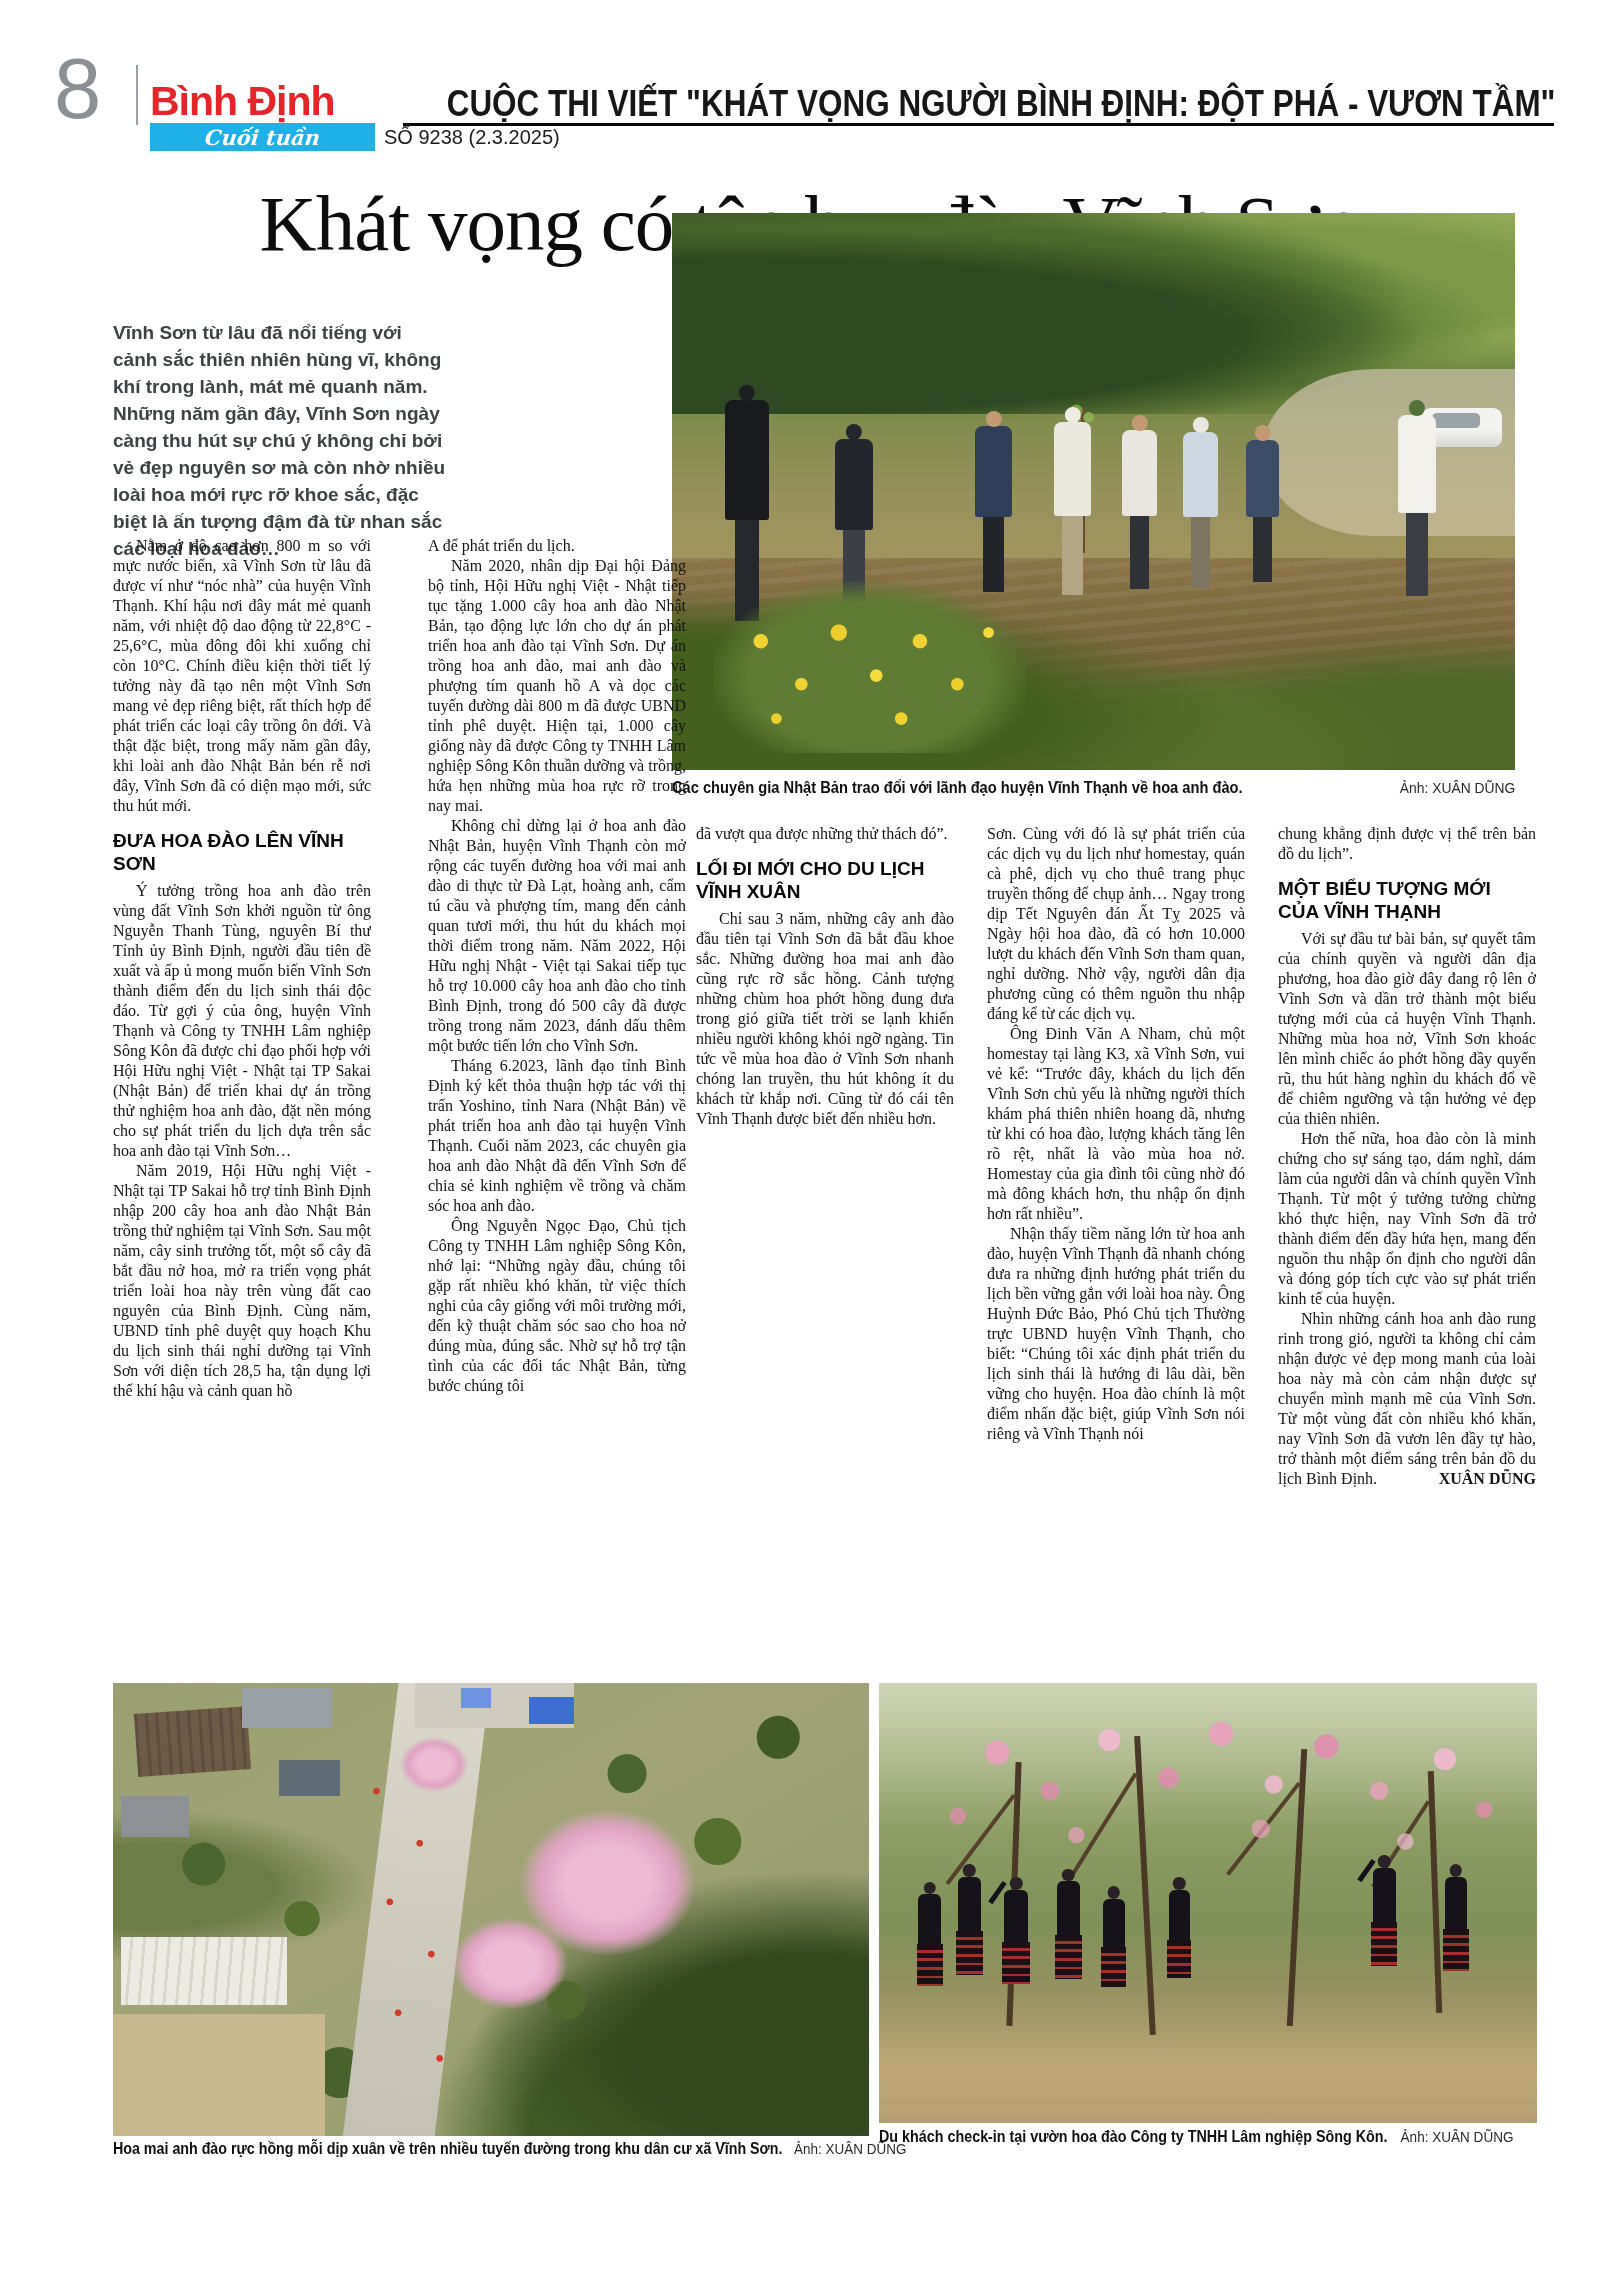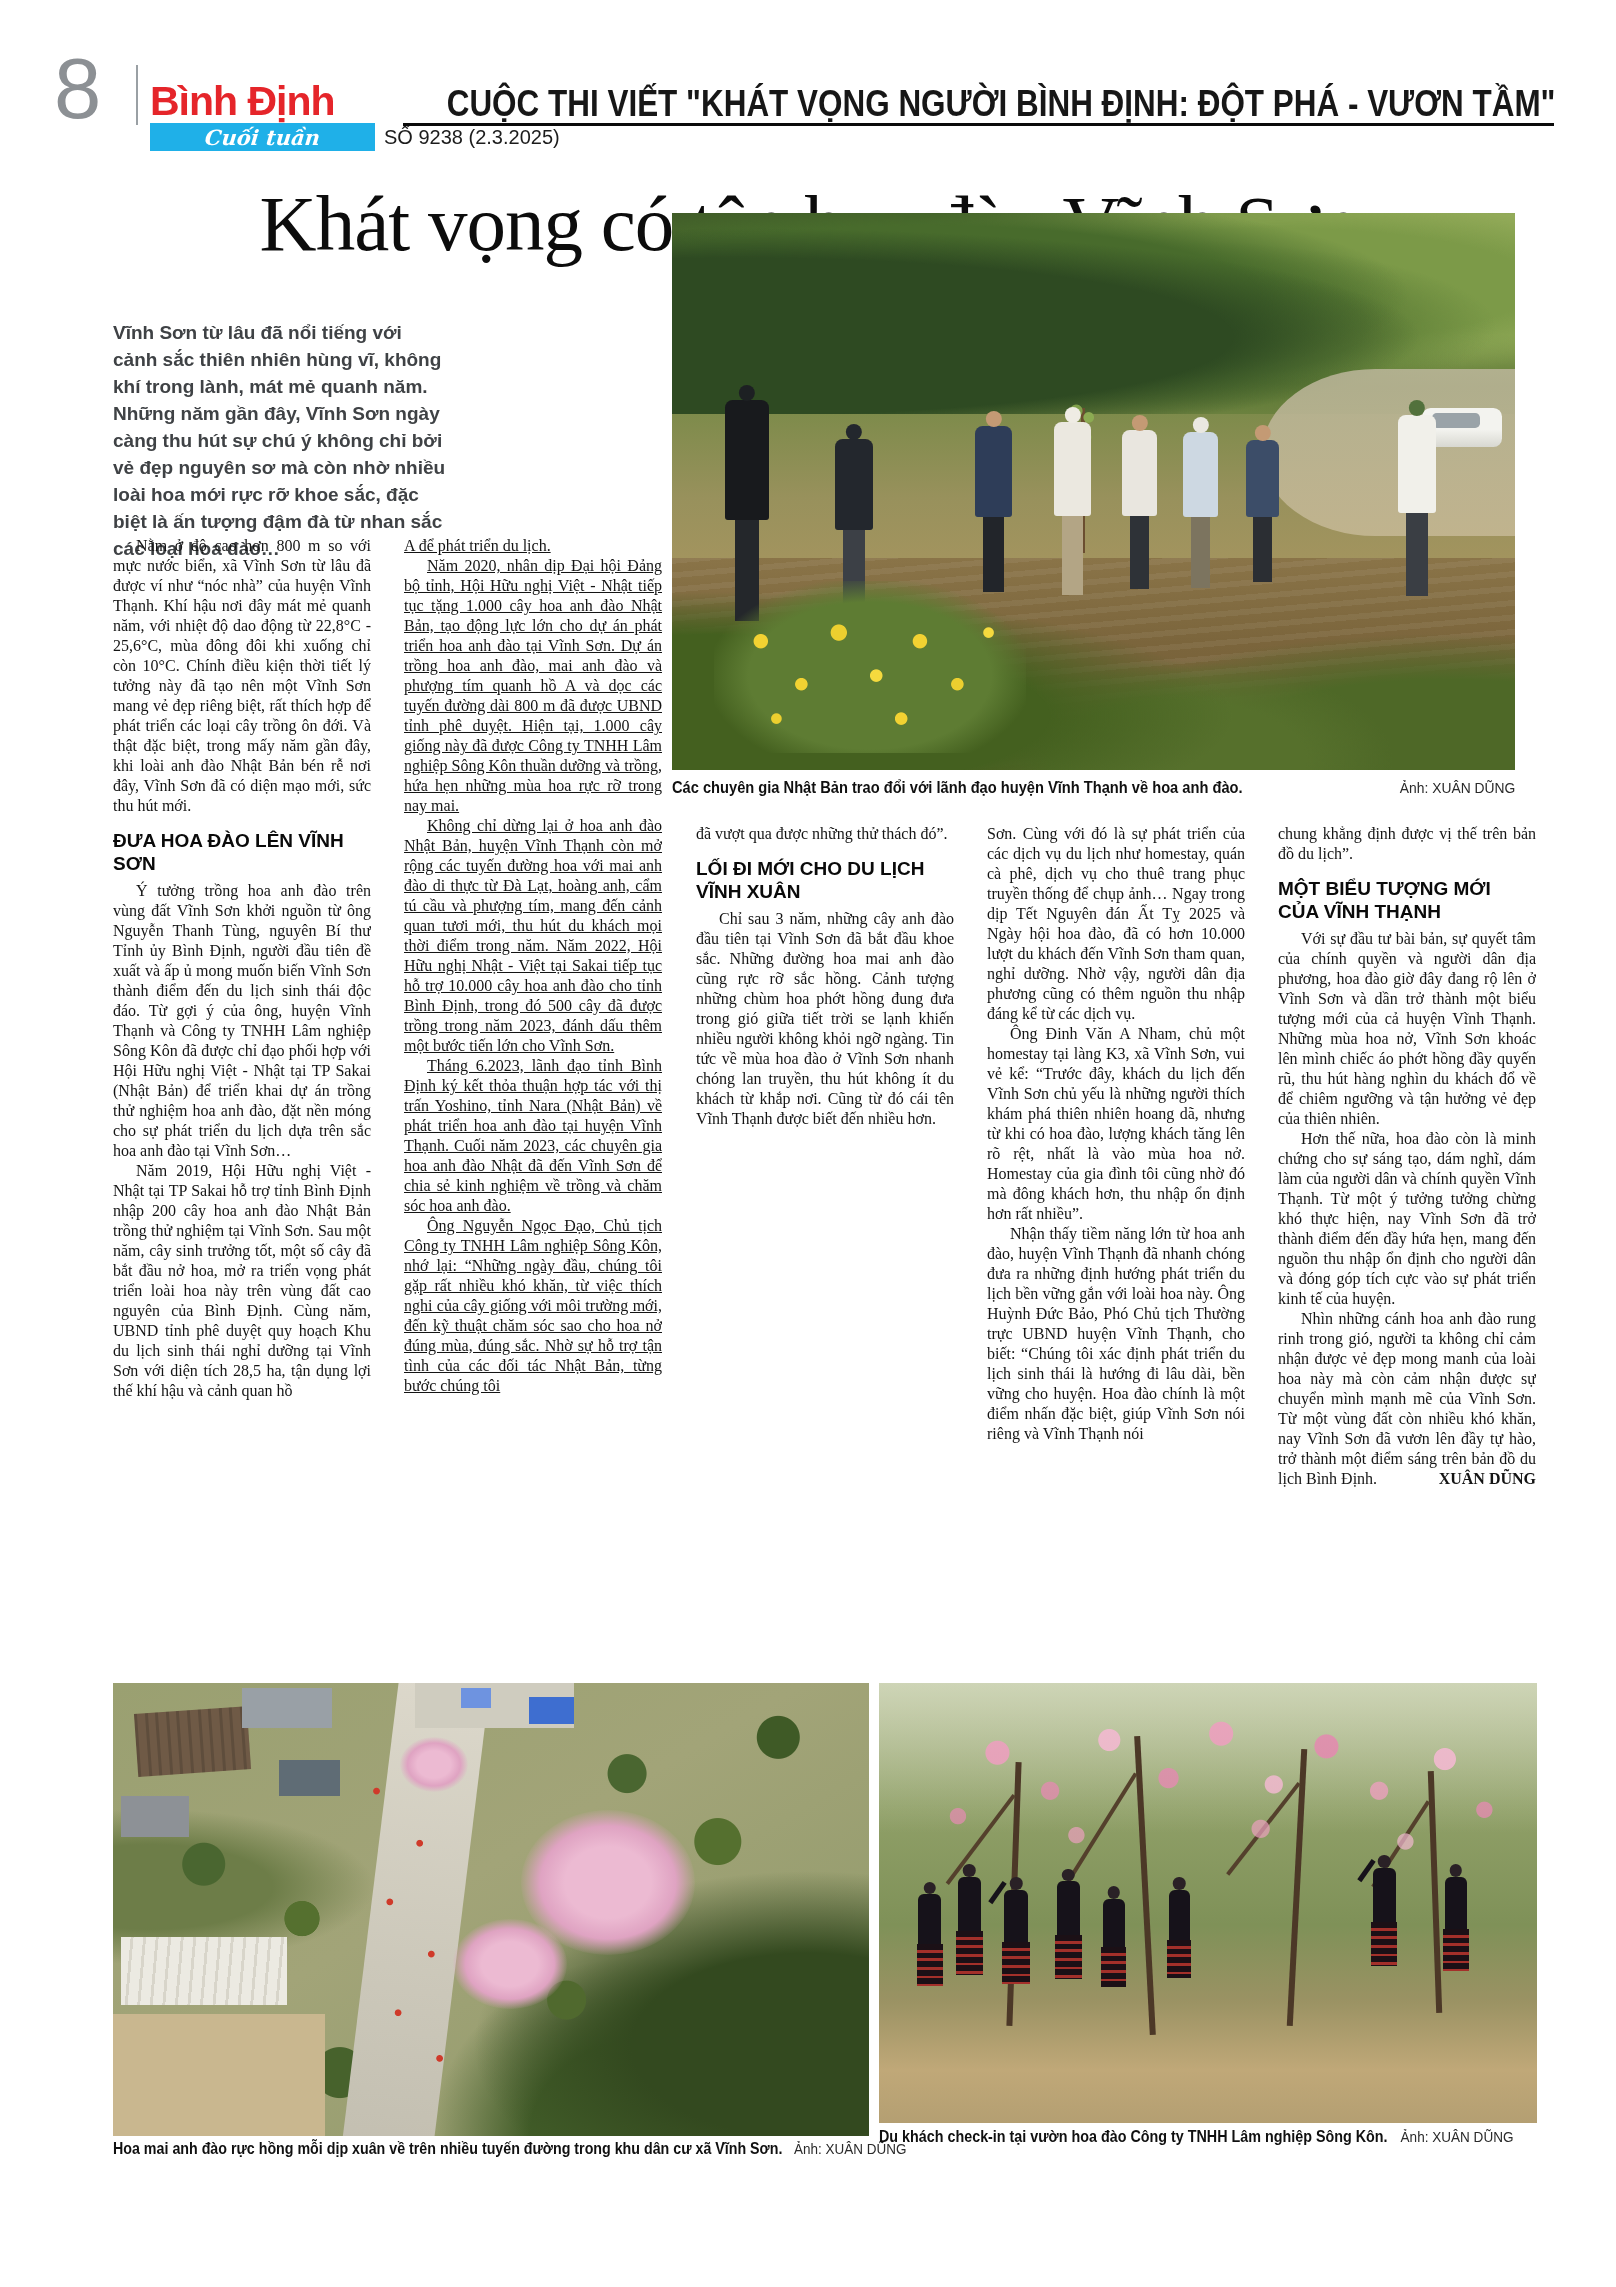--- a/index.html
+++ b/index.html
@@ -17,21 +17,21 @@
   #header-rule{position:absolute;left:403px;top:123px;width:1151px;height:2.9px;background:#0a0a0a;}
 
   
   #headline{position:absolute;left:0;top:131px;width:100%;text-align:center;font-family:"Liberation Serif",serif;font-size:79px;font-weight:normal;color:#0c0c0c;letter-spacing:-1px;line-height:1;}
   #lead{position:absolute;left:113px;top:319px;width:338px;font-family:"Liberation Sans",sans-serif;font-weight:bold;font-size:19px;line-height:27px;color:#3f4245;}
 
   
   .col{position:absolute;width:258px;font-size:16px;line-height:20px;text-align:justify;color:#141414;overflow:hidden;}
   #col1,#col2{top:536px;height:1143px;}
   #col3,#col4,#col5{top:824px;height:855px;}
-  #col1{left:113px;}#col2{left:404px;text-decoration:underline;}#col3{left:696px;}#col4{left:987px;}#col5{left:1278px;}
+  #col1{left:113px;}#col2{left:428px;}#col3{left:696px;}#col4{left:987px;}#col5{left:1278px;}
   .bp{margin:0;text-indent:23px;}
   .bp.noind{text-indent:0;}
   .subhead{font-family:"Liberation Sans",sans-serif;font-size:19px;line-height:23px;margin:12.5px 0 6.7px;color:#0a0a0a;text-align:left;font-weight:bold;}
   .inline-author{float:right;font-weight:bold;}
 
   
   .caption-row{position:absolute;display:flex;justify-content:space-between;align-items:baseline;transform-origin:0 50%;white-space:nowrap;}
   .cap{font-family:"Liberation Sans",sans-serif;font-weight:bold;font-size:16.3px;color:#101010;}
   .credit{font-family:"Liberation Sans",sans-serif;font-size:15.4px;color:#2a2a2a;margin-left:13.4px;}
   #caption-top{left:672px;top:778px;width:937px;transform:scaleX(0.90);}

